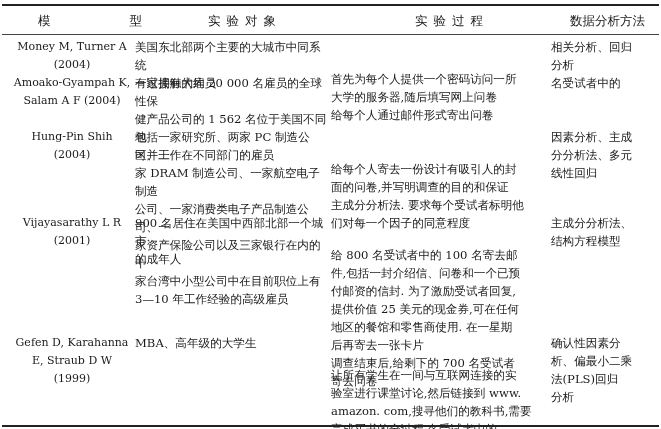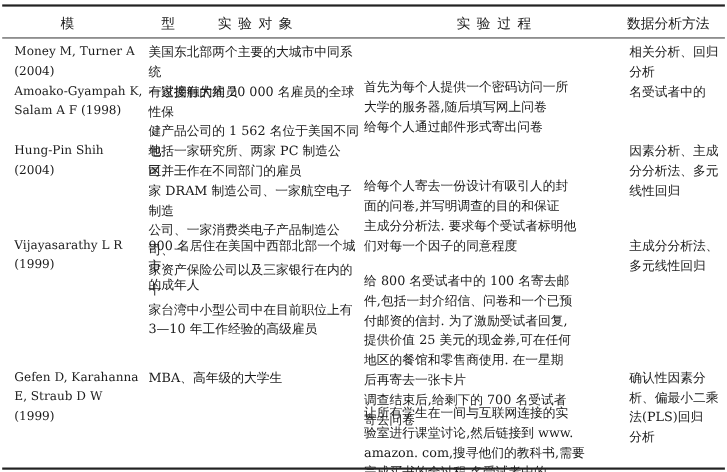--- a/index.html
+++ b/index.html
@@ -7,31 +7,31 @@
     width: 661px; height: 429px; overflow: hidden; position: relative;
     font-family: "DejaVu Serif", "Liberation Serif", serif;
     color: #1a1a1a;
     font-size: 12px;
   }
   .rule-top { position: absolute; left: 2px; right: 2px; top: 4px; height: 2px; background: #222; }
   .rule-mid { position: absolute; left: 2px; right: 2px; top: 34px; height: 1px; background: #444; }
   .rule-bot { position: absolute; left: 2px; right: 2px; top: 425px; height: 2px; background: #222; }
   .header { position: absolute; top: 12px; left: 0; width: 661px; height: 20px; }
   .header .h { position: absolute; top: 0; line-height: 18px; font-size: 12.5px; }
-  .h0 { left: 38px; letter-spacing: 18px; margin-left: 17px; }
-  .h1 { left: 198px; letter-spacing: 6px; }
+  .h0 { left: 38px; letter-spacing: 18px; }
+  .h1 { left: 208px; letter-spacing: 6px; }
   .h2 { left: 415px; letter-spacing: 6px; text-align: right; }
   .h3 { left: 570px; font-size: 12.5px; }
   .rows { position: absolute; top: 38px; left: 0; width: 661px; }
   .row { position: absolute; left: 0; width: 661px; }
   .cell { position: absolute; top: 0; line-height: 18px; font-size: 11.6px; white-space: pre-line; }
-  .c0 { left: 13px; width: 118px; font-size: 11px; }
+  .c0 { left: 13px; width: 118px; font-size: 11px; text-align: center; }
   .c1 { left: 135px; width: 195px; }
   .c2 { left: 331px; width: 230px; margin-top: 32px; }
-  .c3 { left: 572px; width: 86px; }
+  .c3 { left: 551px; width: 86px; }
 </style>
 </head>
 <body>
 
 <div class="rule-top"></div>
 
 <div class="header">
   <span class="h h0">模　　型</span>
   <span class="h h1">实验对象</span>
   <span class="h h2">实验过程</span>
@@ -46,21 +46,21 @@
 (2004)</div>
     <div class="cell c1">美国东北部两个主要的大城市中同系统
 有过接触的雇员</div>
     <div class="cell c2">首先为每个人提供一个密码访问一所
 大学的服务器,随后填写网上问卷</div>
     <div class="cell c3">相关分析、回归
 分析</div>
   </div>
   <div class="row" style="top:36px;">
     <div class="cell c0">Amoako-Gyampah K,
-Salam A F (1998)</div>
+Salam A F (2004)</div>
     <div class="cell c1">一家拥有大约 20 000 名雇员的全球性保
 健产品公司的 1 562 名位于美国不同地
 区并工作在不同部门的雇员</div>
     <div class="cell c2">给每个人通过邮件形式寄出问卷</div>
     <div class="cell c3">名受试者中的</div>
   </div>
   <div class="row" style="top:90px;">
     <div class="cell c0">Hung-Pin Shih
 (2004)</div>
     <div class="cell c1">包括一家研究所、两家 PC 制造公司、一
@@ -72,33 +72,33 @@
     <div class="cell c2">给每个人寄去一份设计有吸引人的封
 面的问卷,并写明调查的目的和保证
 主成分分析法. 要求每个受试者标明他
 们对每一个因子的同意程度</div>
     <div class="cell c3">因素分析、主成
 分分析法、多元
 线性回归</div>
   </div>
   <div class="row" style="top:176px;">
     <div class="cell c0">Vijayasarathy L R
-(1999)</div>
+(2001)</div>
     <div class="cell c1">900 名居住在美国中西部北部一个城市
 的成年人</div>
     <div class="cell c2">给 800 名受试者中的 100 名寄去邮
 件,包括一封介绍信、问卷和一个已预
 付邮资的信封. 为了激励受试者回复,
 提供价值 25 美元的现金券,可在任何
 地区的餐馆和零售商使用. 在一星期
 后再寄去一张卡片
 调查结束后,给剩下的 700 名受试者
 寄去问卷</div>
     <div class="cell c3">主成分分析法、
-多元线性回归</div>
+结构方程模型</div>
   </div>
   <div class="row" style="top:296px;">
     <div class="cell c0">Gefen D, Karahanna
 E, Straub D W
 (1999)</div>
     <div class="cell c1">MBA、高年级的大学生</div>
     <div class="cell c2">让所有学生在一间与互联网连接的实
 验室进行课堂讨论,然后链接到 www.
 amazon. com,搜寻他们的教科书,需要
 完成买书的全过程,名受试者中的.

